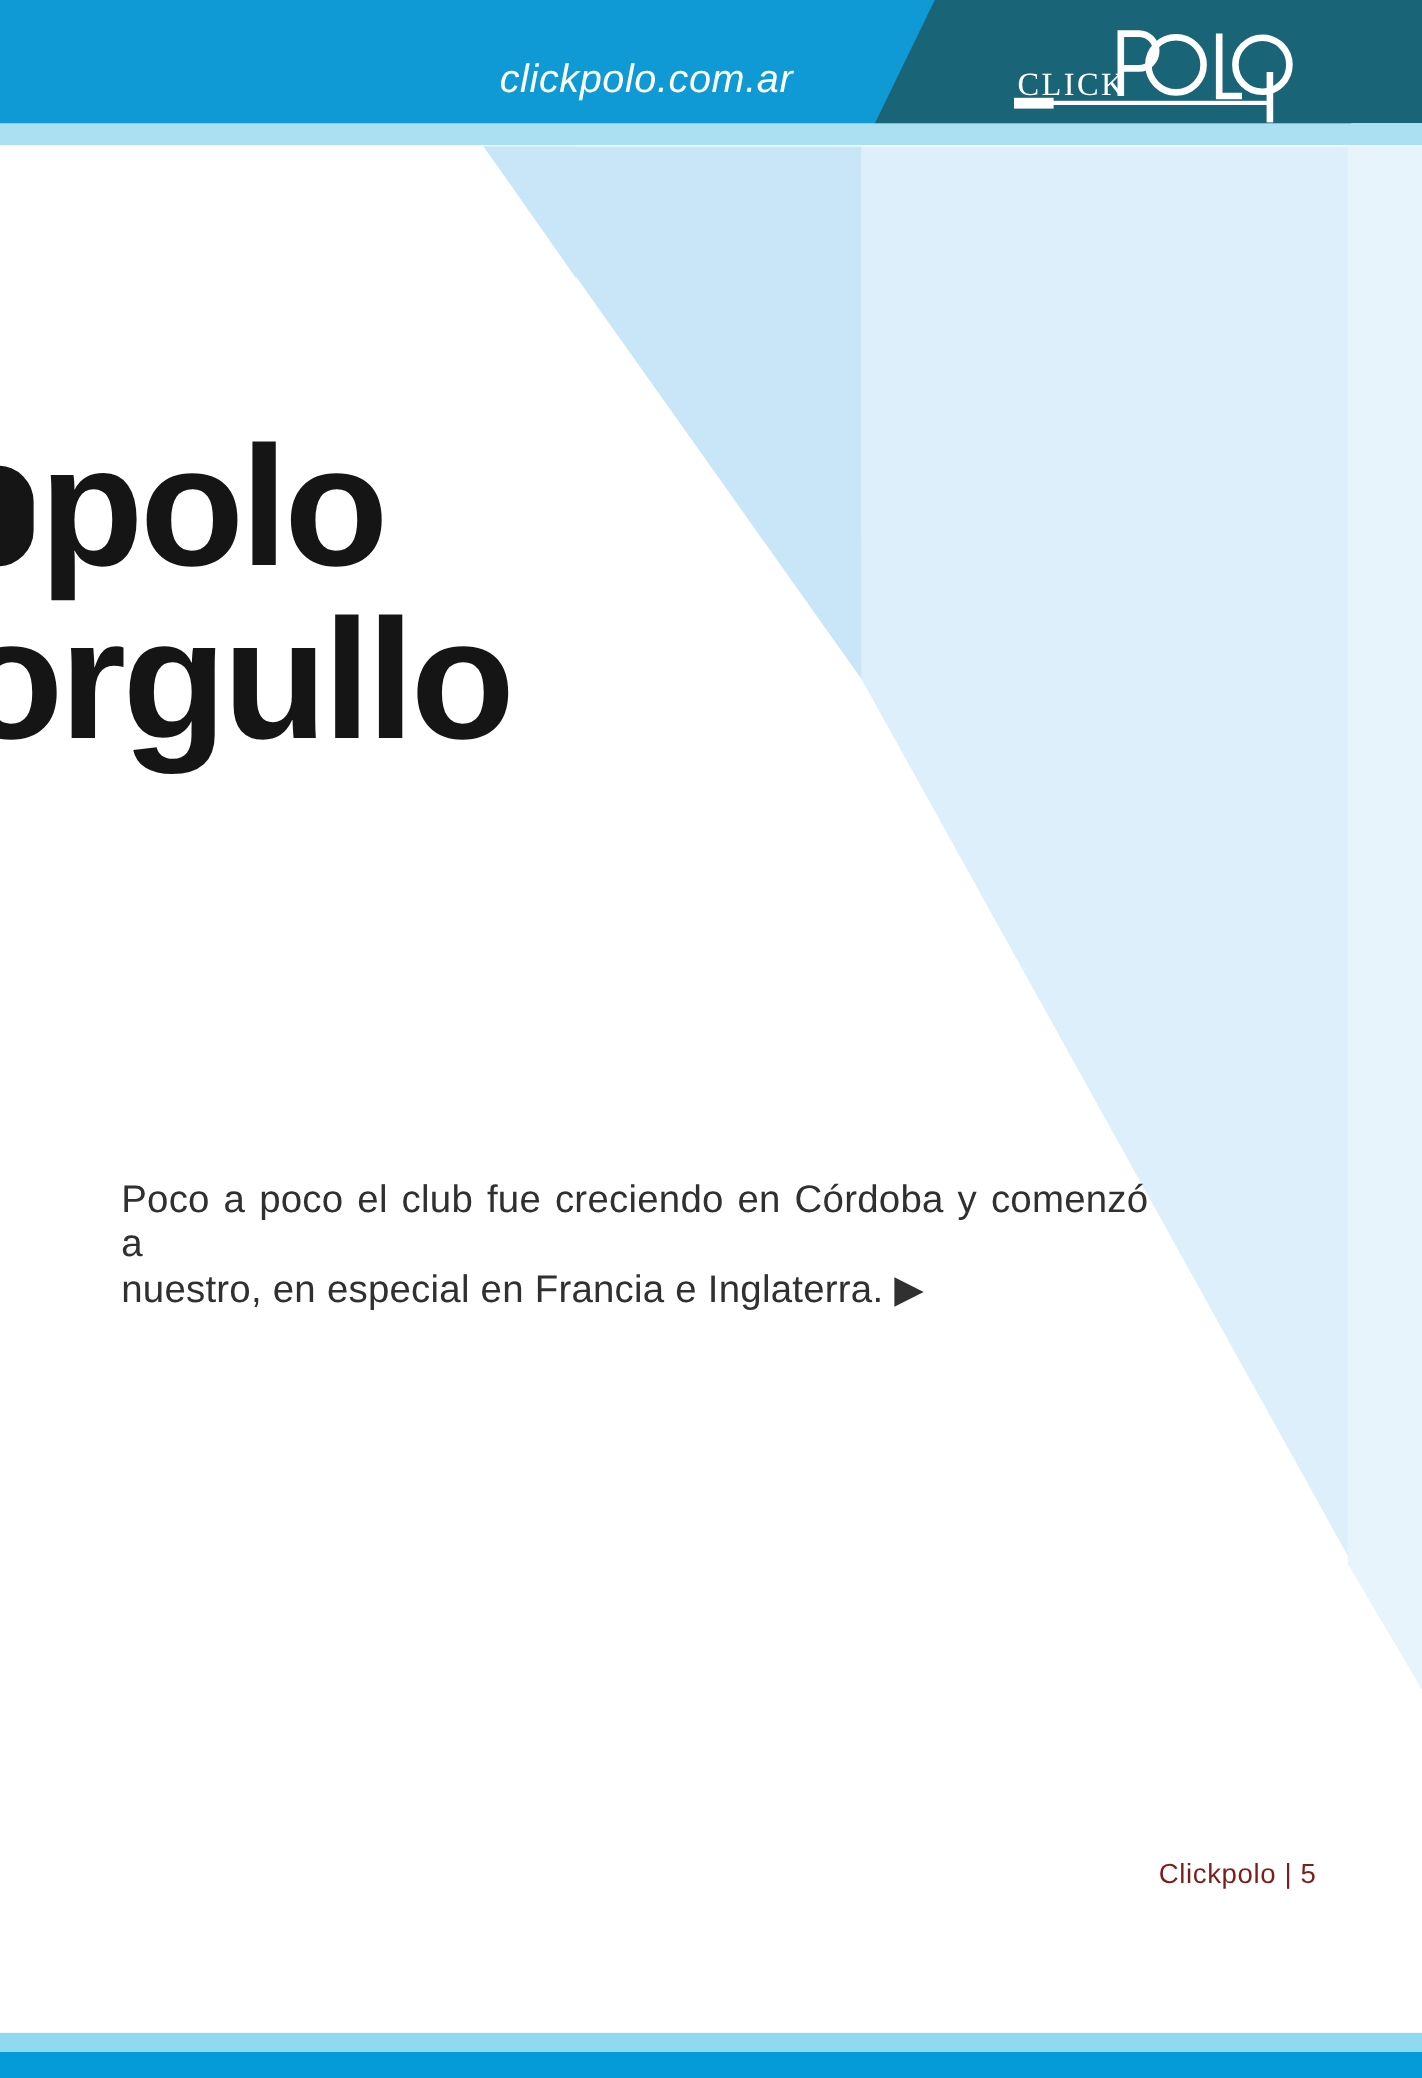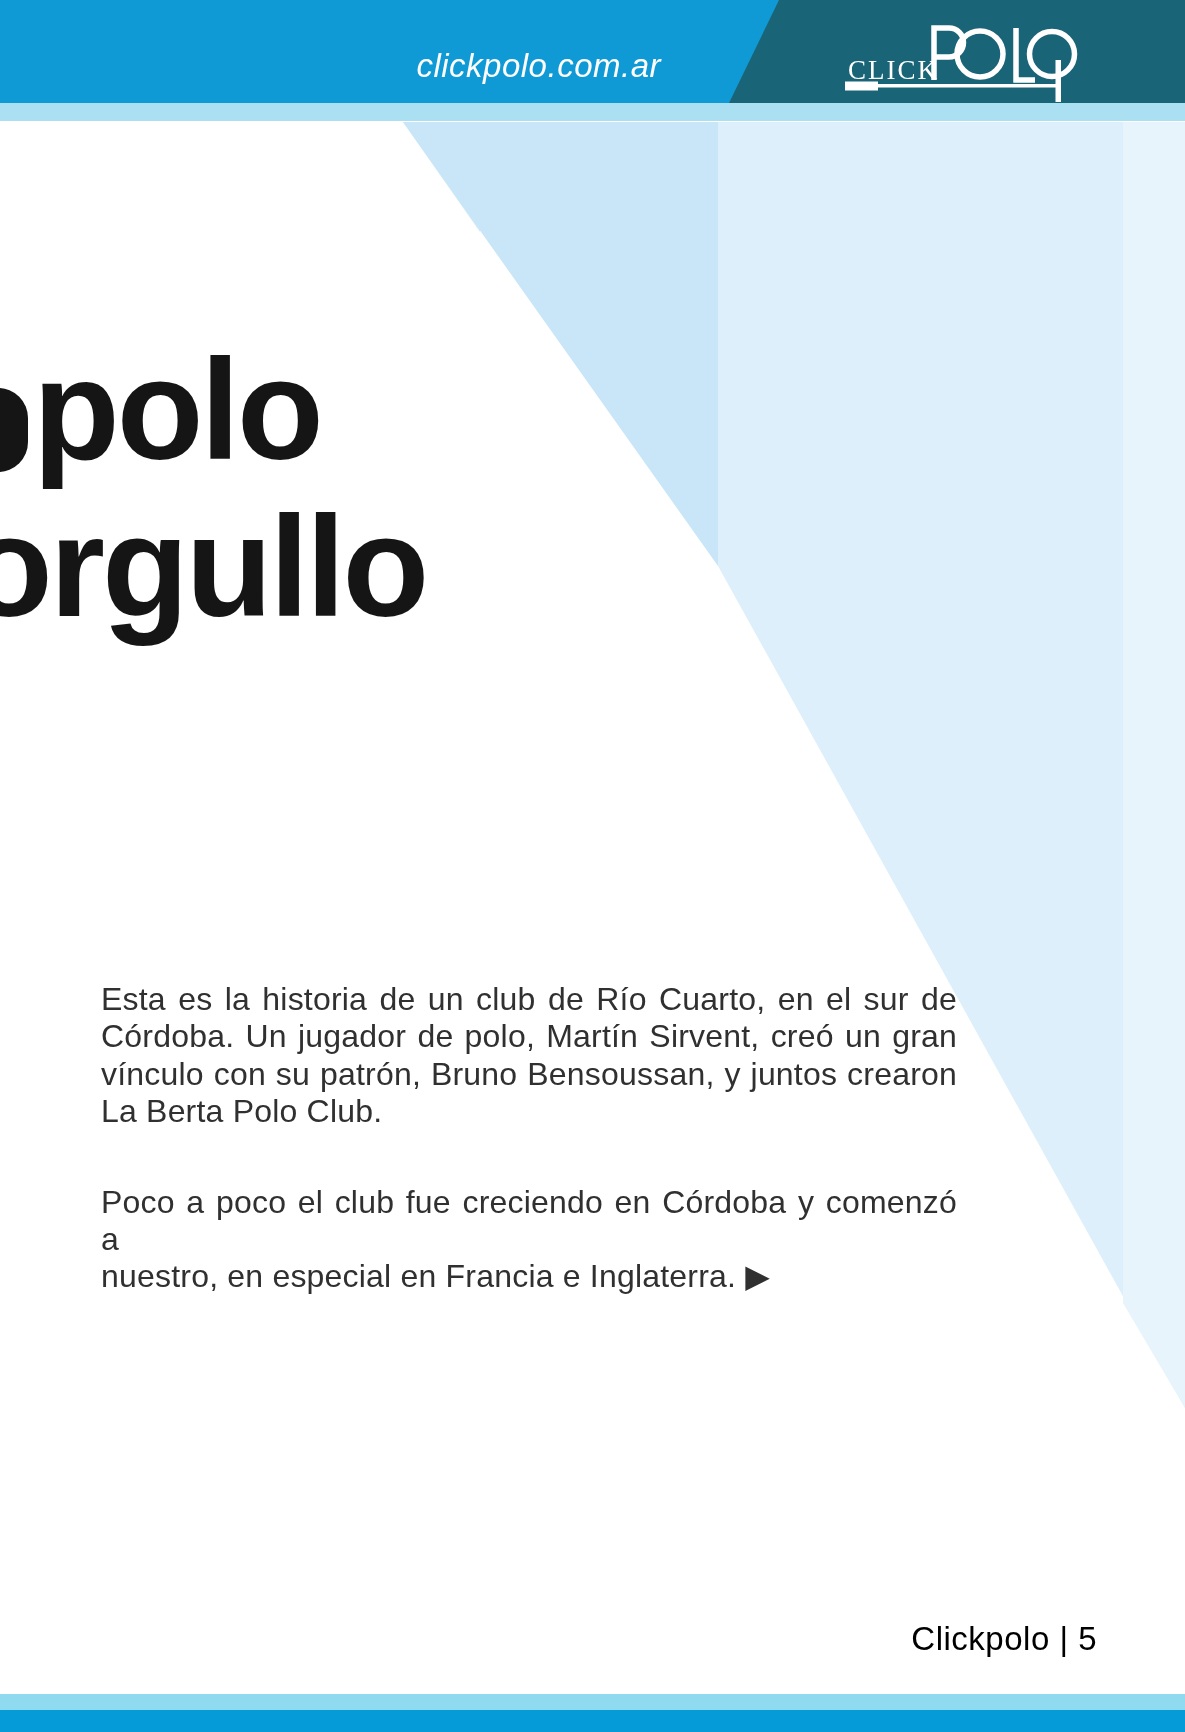--- a/index.html
+++ b/index.html
@@ -30,39 +30,39 @@
   .logo-svg{position:absolute;left:830px;top:15px;}
   
   .deco{position:absolute;left:0;top:121px;width:1185px;height:1490px;}
   
   .headline-line{
     position:absolute;
     color:#151515;
     font-size:142px;font-weight:bold;letter-spacing:-3px;
     line-height:1;white-space:nowrap;
   }
-  .hl1{left:33px;top:339px;}
+  .hl1{left:33px;top:352px;}
   .hl2{left:-34px;top:496px;}
   .hl-sliver{
     position:absolute;left:-14px;top:388px;width:42px;height:84px;
     background:#151515;border-radius:0 30px 30px 0;
   }
   
   .article{
     position:absolute;left:101px;top:981px;width:856px;
     color:#303030;font-size:32px;line-height:37.4px;letter-spacing:.2px;
   }
   .article .para{margin:0;}
   .article .para + .para{margin-top:53px;}
   .line{text-align:justify;text-align-last:justify;}
   .line.last{text-align-last:left;}
   
   .page-label{
-    position:absolute;top:1620px;right:88px;
-    color:#000000;font-size:33px;letter-spacing:.5px;
+    position:absolute;top:1548px;right:88px;
+    color:#7f1d1d;font-size:23px;letter-spacing:.5px;
   }
   .footer-stripe{
     position:absolute;left:0;top:1694px;width:1185px;height:16px;
     background:#8fdaef;
   }
   .footer-bar{
     position:absolute;left:0;top:1710px;width:1185px;height:22px;
     background:#059bd9;
   }
 </style>
@@ -102,26 +102,20 @@
     <polygon points="403,122 480,122 480,232" fill="#d2ebf8"></polygon>
     <polygon points="403,122 718,122 718,566" fill="#c8e6f7"></polygon>
   </svg>
 
   <div class="hl-sliver"></div>
   <div class="headline-line hl1">polo</div>
   <div class="headline-line hl2">orgullo</div>
 
   <div class="article">
     <div class="para">
-      <div class="line">Esta es la historia de un club de Río Cuarto, en el sur de</div>
-      <div class="line">Córdoba. Un jugador de polo, Martín Sirvent, creó un gran</div>
-      <div class="line">vínculo con su patrón, Bruno Bensoussan, y juntos crearon</div>
-      <div class="line last">La Berta Polo Club.</div>
-    </div>
-    <div class="para">
       <div class="line">Poco a poco el club fue creciendo en Córdoba y comenzó a</div>
       <div class="line last">nuestro, en especial en Francia e Inglaterra.   ▶</div>
     </div>
   </div>
 
   <div class="page-label">Clickpolo | 5</div>
   <div class="footer-stripe"></div>
   <div class="footer-bar"></div>
 
 </div>

